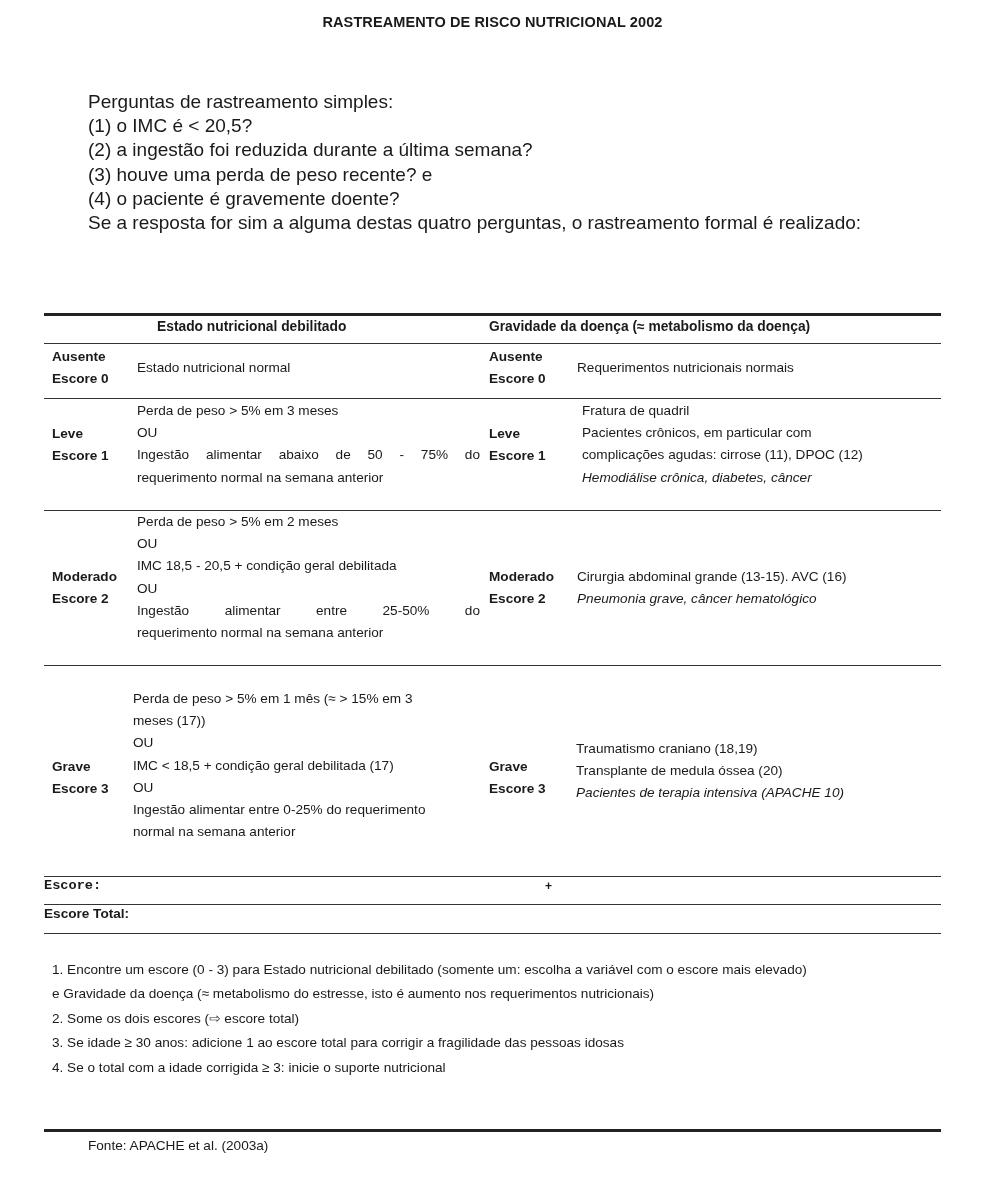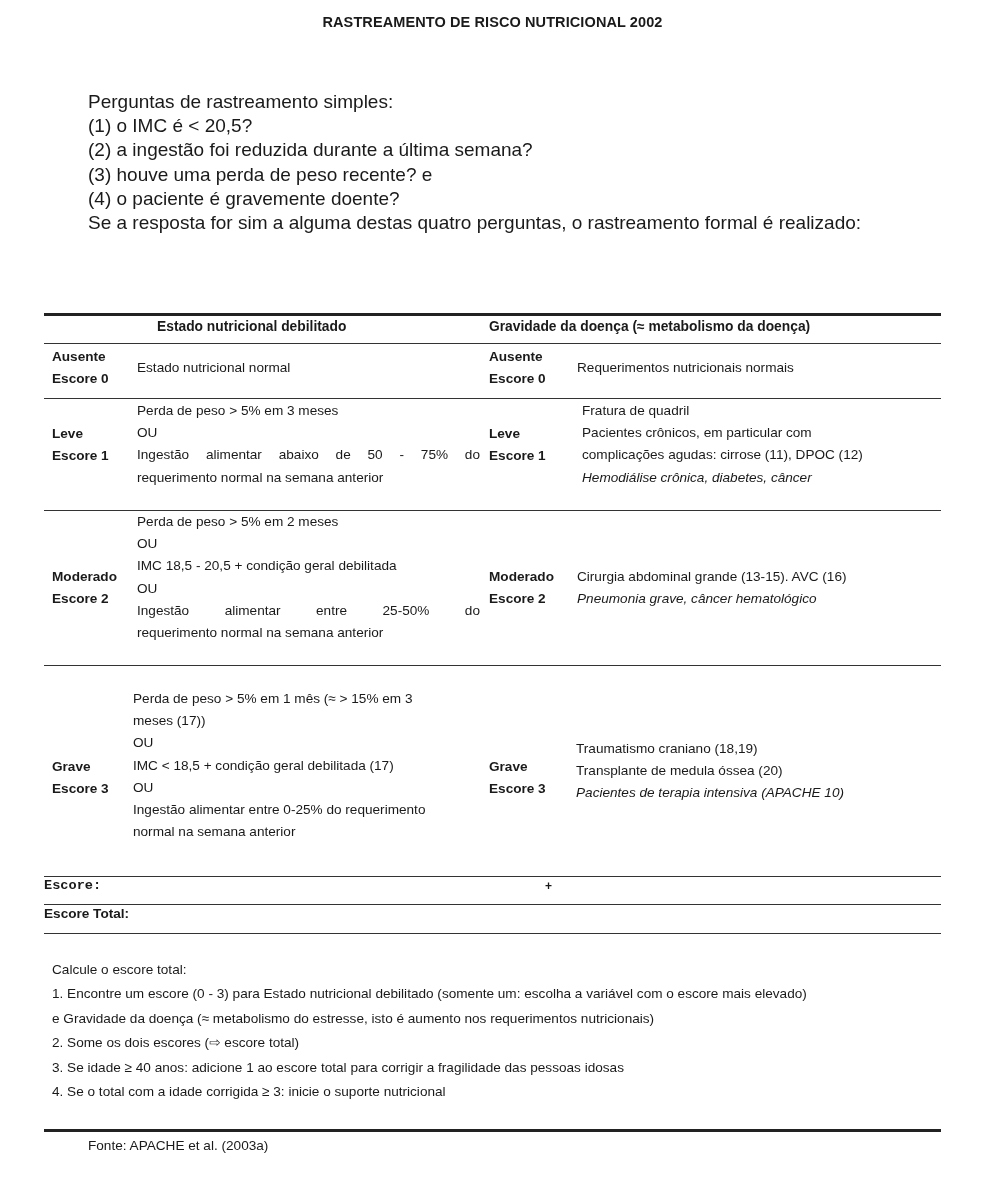--- a/index.html
+++ b/index.html
@@ -122,22 +122,21 @@
   <div>Traumatismo craniano (18,19)</div>
   <div>Transplante de medula óssea (20)</div>
   <div class="it">Pacientes de terapia intensiva (APACHE 10)</div>
 </div>
 
 <div class="cell lbl" style="left:44px; top:876px; line-height:20px;font-family:Liberation Mono, monospace;">Escore:</div>
 <div class="cell plus" style="left:545px; top:876px; line-height:20px;">+</div>
 <div class="cell lbl" style="left:44px; top:904px; line-height:20px;">Escore Total:</div>
 
 <div class="abs calc">
-  <div>Calcule o escore total:</div>
   <div>1. Encontre um escore (0 - 3) para Estado nutricional debilitado (somente um: escolha a variável com o escore mais elevado)</div>
   <div>e Gravidade da doença (≈ metabolismo do estresse, isto é aumento nos requerimentos nutricionais)</div>
   <div>2. Some os dois escores (⇨ escore total)</div>
-  <div>3. Se idade ≥ 40 anos: adicione 1 ao escore total para corrigir a fragilidade das pessoas idosas</div>
+  <div>3. Se idade ≥ 30 anos: adicione 1 ao escore total para corrigir a fragilidade das pessoas idosas</div>
   <div>4. Se o total com a idade corrigida ≥ 3: inicie o suporte nutricional</div>
 </div>
 
 <div class="hline thick" style="top:1129px;"></div>
 <div class="abs fonte">Fonte: APACHE et al. (2003a)</div>
 
 </body></html>

